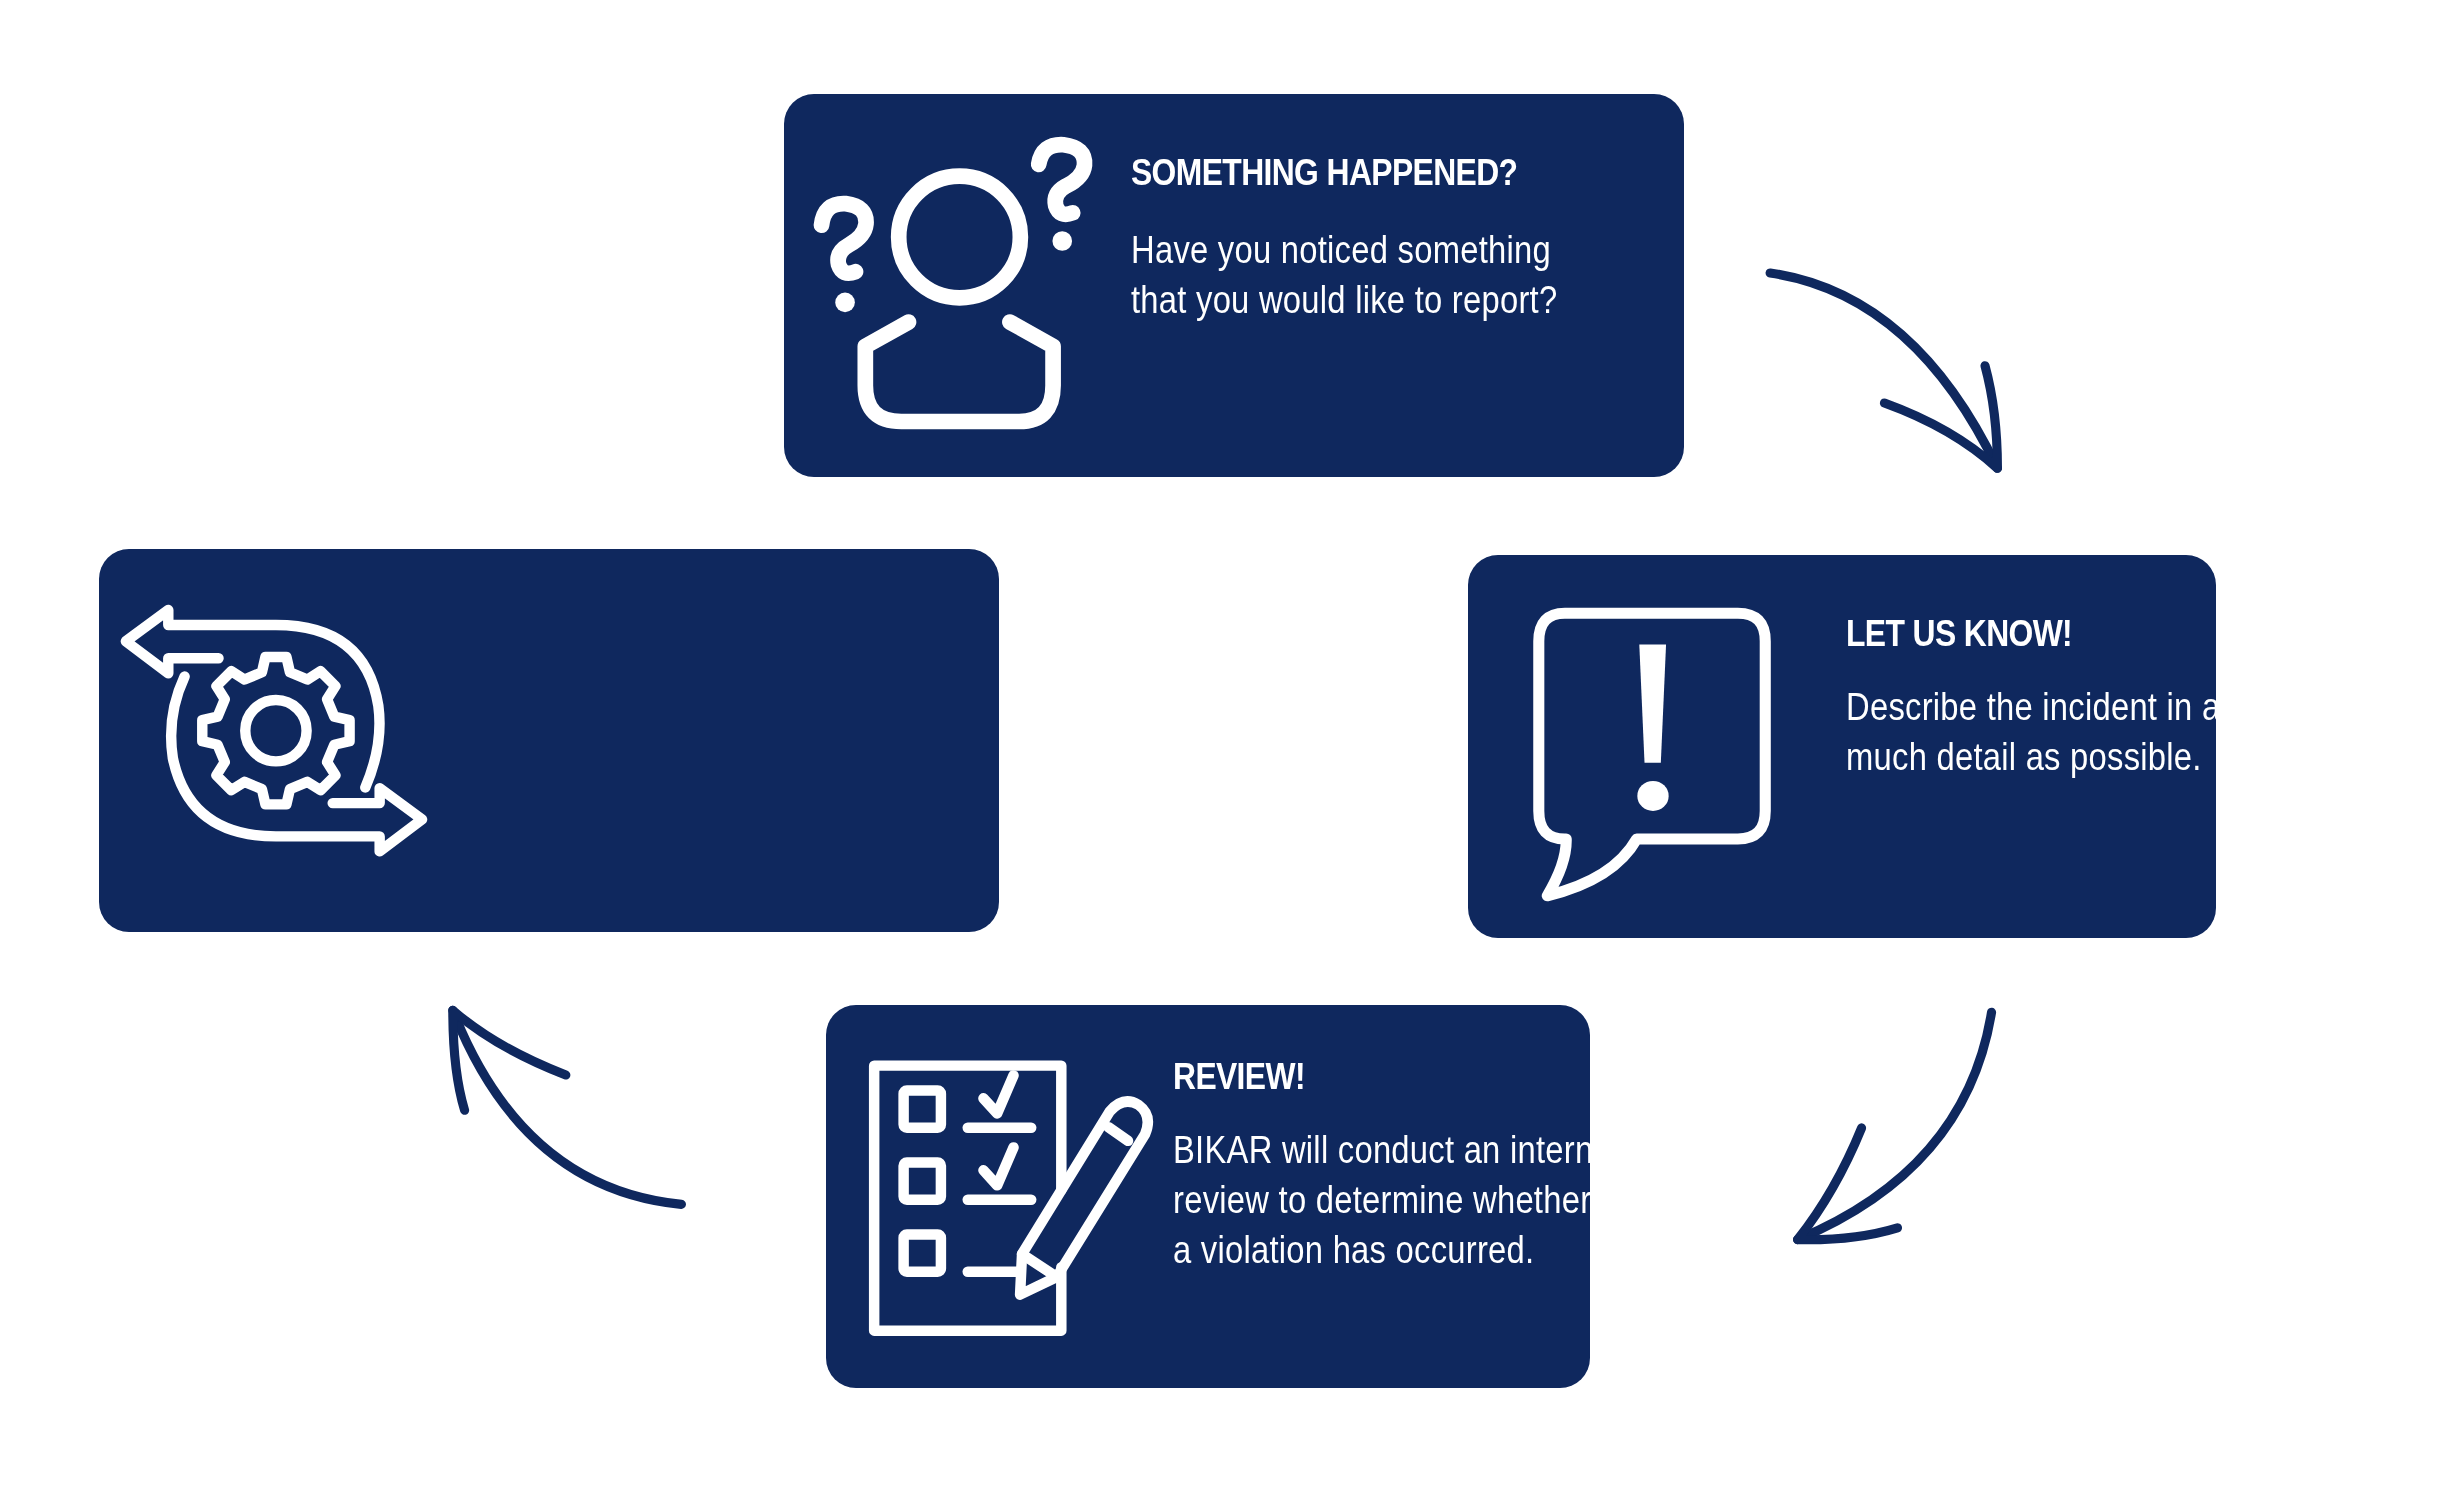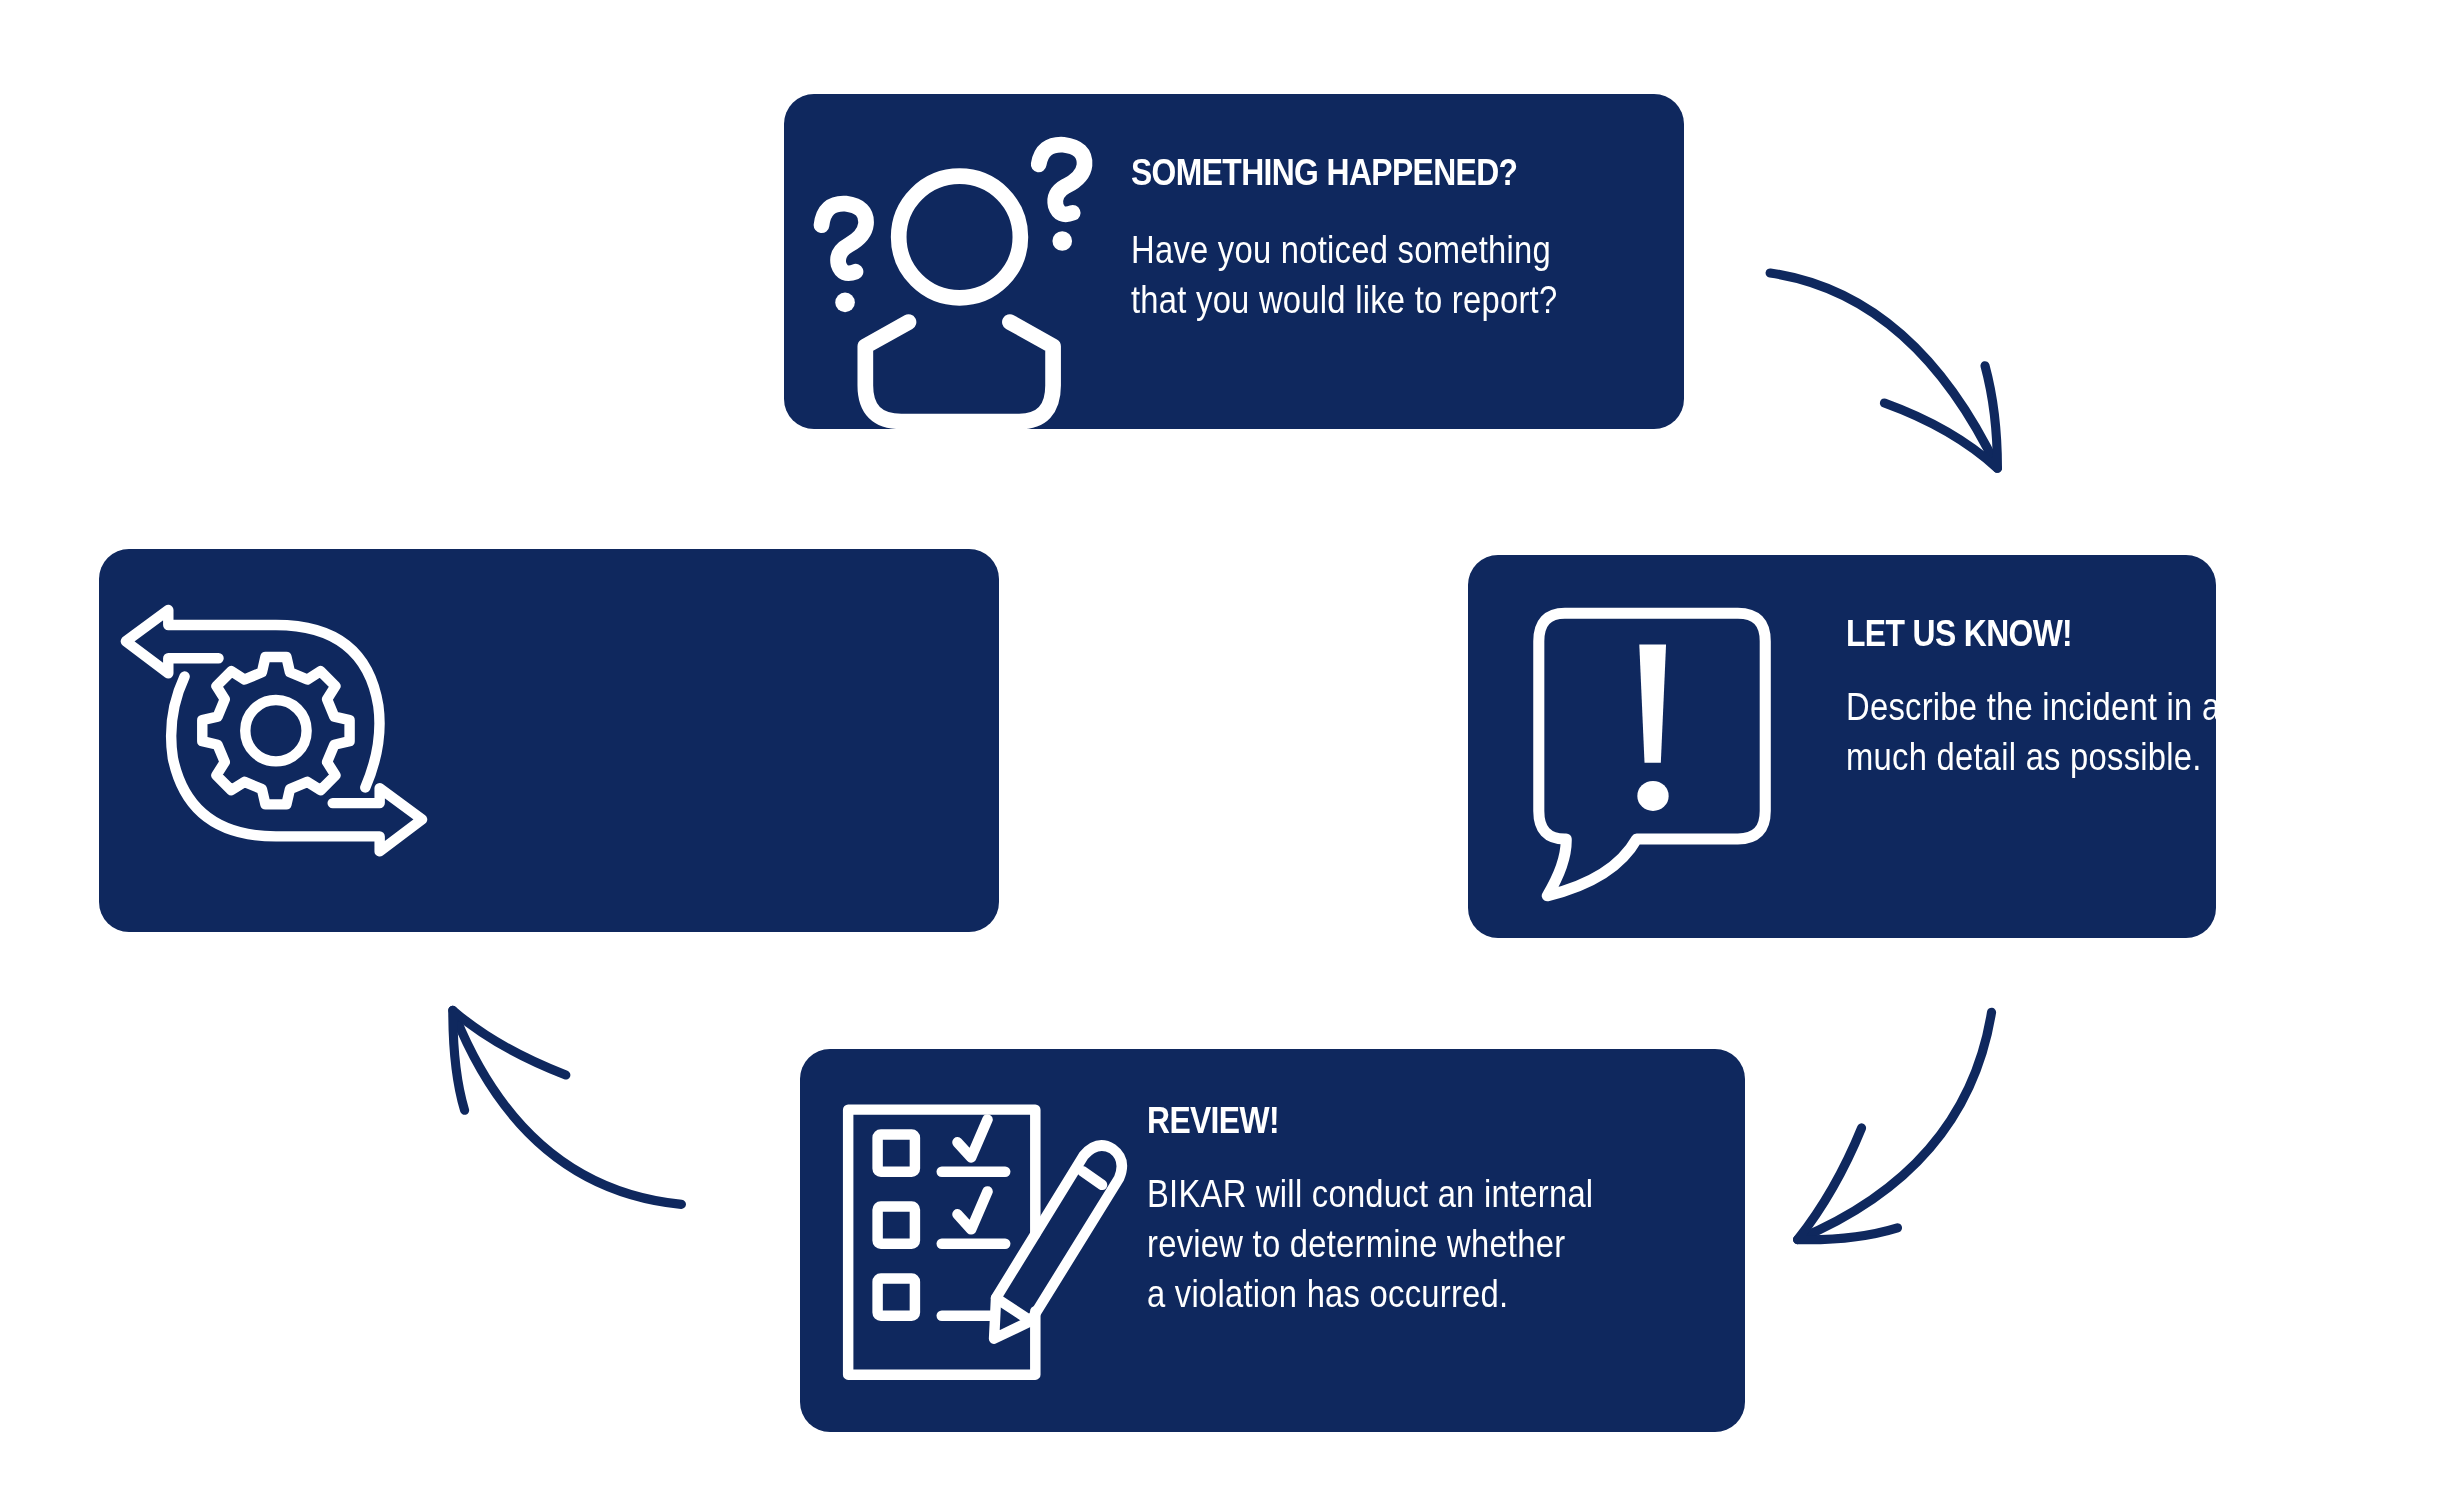--- a/index.html
+++ b/index.html
@@ -1,21 +1,21 @@
 <!DOCTYPE html>
 <html style="font-size:10.5px"><head>
 <meta charset="utf-8">
 <style>
   html, body { margin: 0; padding: 0; background: #ffffff; }
   body { width: 2462px; height: 1493px; position: relative; overflow: hidden;
          font-family: "Liberation Sans", "DejaVu Sans", sans-serif; }
   .card { position: absolute; background: #0f285e; border-radius: 30px; }
-  #card-happened { left: 784px; top: 94px; width: 900px; height: 335px; }
+  #card-happened { left: 784px; top: 94px; width: 900px; height: 383px; }
   #card-know     { left: 1468px; top: 555px; width: 748px; height: 383px; }
-  #card-review   { left: 800px; top: 1005px; width: 945px; height: 383px; margin-top: 44px; }
+  #card-review   { left: 826px; top: 1005px; width: 764px; height: 383px; }
   #card-measures { left: 99px;  top: 549px; width: 900px; height: 383px; }
   .icon { position: absolute; }
   .text { position: absolute; color: #ffffff; transform-origin: left top; }
   .title { font-weight: bold; font-size: 37px; line-height: 39px; white-space: nowrap;
            letter-spacing: -0.7px; transform: scaleX(0.86); transform-origin: left top; display: block; }
   .body  { font-size: 39px; line-height: 50px; margin-top: 33px; white-space: nowrap;
            transform: scaleX(0.84); transform-origin: left top; display: block; letter-spacing: 0.3px; }
   .body span { display: block; }
   svg.arrows { position: absolute; left: 0; top: 0; }
 </style>

